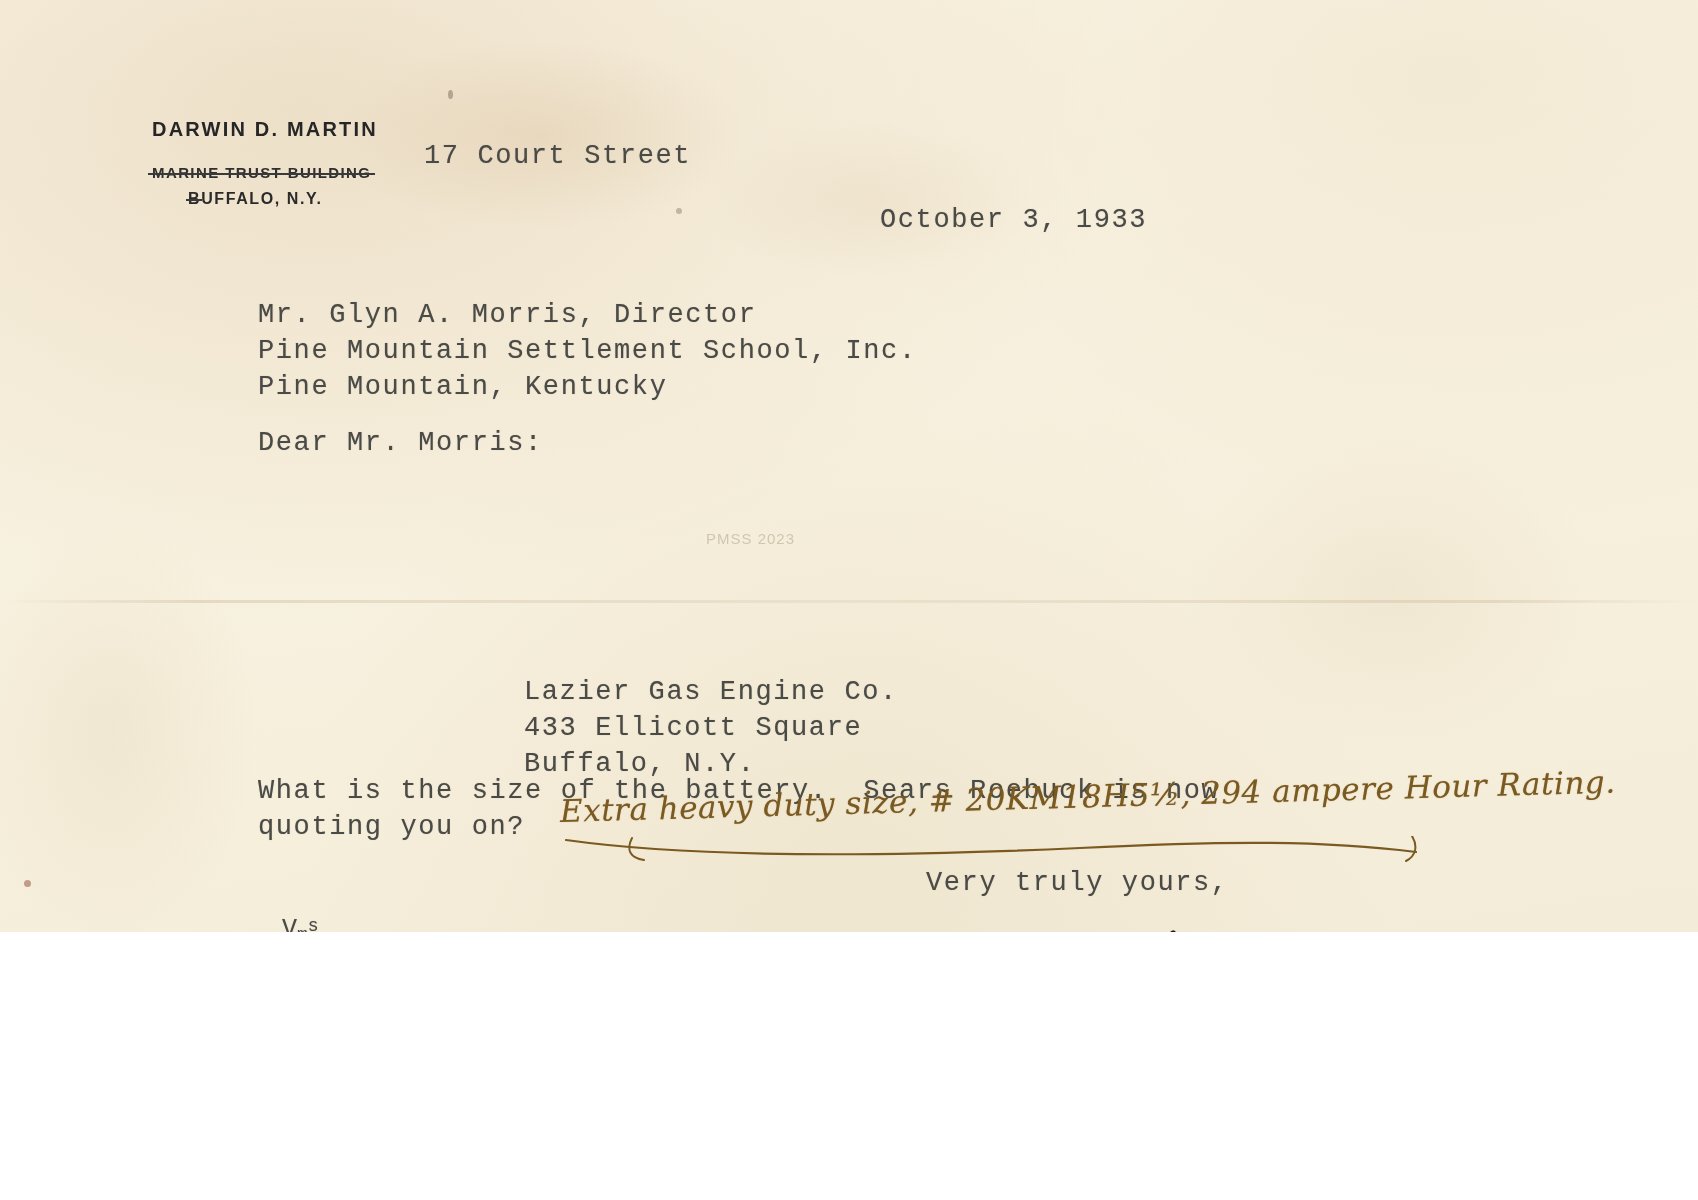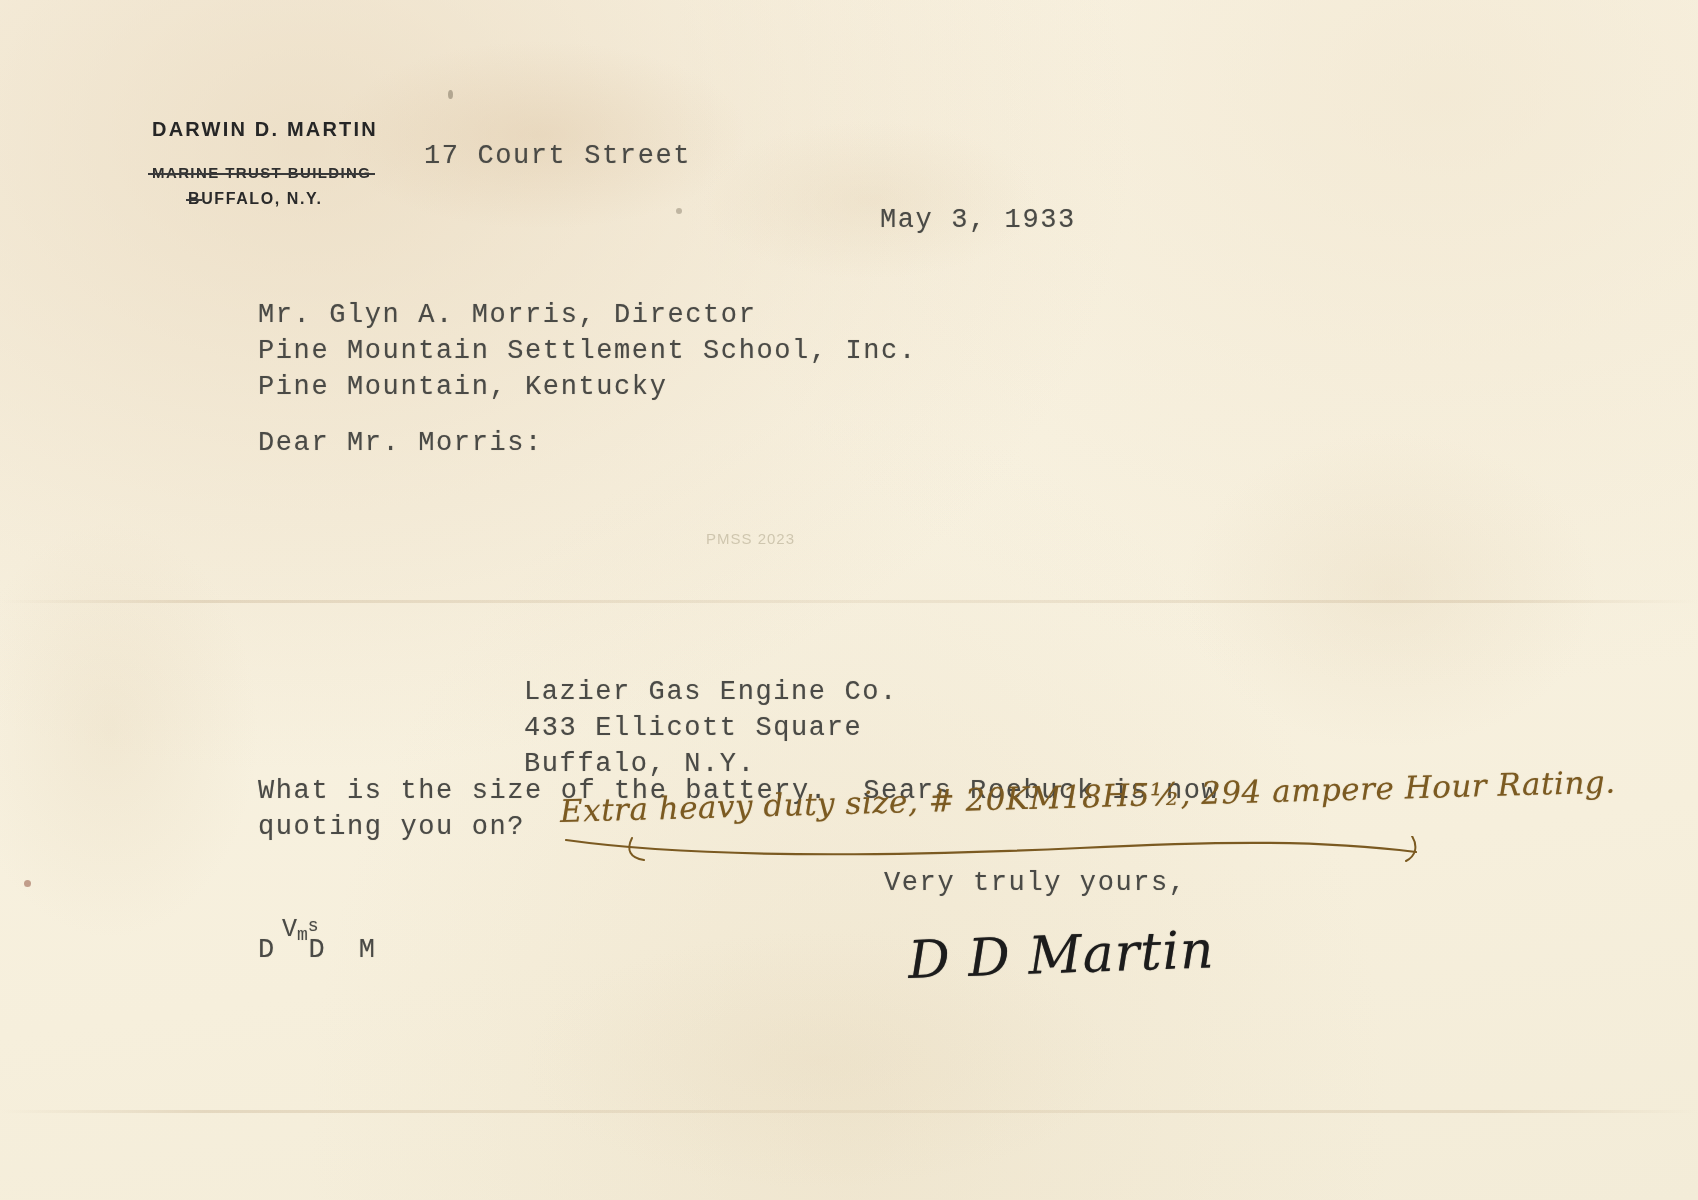--- a/index.html
+++ b/index.html
@@ -6,21 +6,21 @@
     margin: 0;
     padding: 0;
     background: #ffffff;
   }
   body {
     font-family: "Liberation Sans", sans-serif;
   }
   .page {
     position: relative;
     width: 1698px;
-    height: 1200px;
+    height: 932px;
     overflow: hidden;
     background:
       radial-gradient(ellipse at 18% 12%, rgba(226,206,176,0.55) 0%, rgba(226,206,176,0) 42%),
       radial-gradient(ellipse at 85% 8%, rgba(236,222,196,0.45) 0%, rgba(236,222,196,0) 38%),
       radial-gradient(ellipse at 50% 95%, rgba(232,219,192,0.40) 0%, rgba(232,219,192,0) 45%),
       linear-gradient(172deg, #fbf6e7 0%, #f8f2e1 40%, #f6efdc 72%, #f3ecd8 100%);
   }
   
   .blotch {
     position: absolute;
@@ -113,21 +113,21 @@
   }
 
   #street { left: 424px; top: 138px; text-align: center; }
   #date   { left: 880px; top: 202px; }
 
   #recipient { left: 258px; top: 297px; }
   #salutation { left: 258px; top: 425px; }
   #body { left: 258px; top: 485px; }
   #forward-address { left: 524px; top: 645px; margin-top: 29px; }
   #question { left: 258px; top: 773px; }
-  #closing { left: 884px; top: 865px; }
+  #closing { left: 926px; top: 865px; }
   #initials { left: 258px; top: 898px; font-size: 27px; letter-spacing: 9px; margin-top: 34px; }
   #typist {
     left: 282px; top: 908px;
     font-size: 25px;
     letter-spacing: 0;
   }
   #typist .sub { font-size: 18px; vertical-align: -4px; }
   #typist .sup { font-size: 18px; vertical-align: 5px; }
 
   
@@ -194,21 +194,21 @@
   <div class="speck" style="left:676px; top:208px; width:6px; height:6px; background:rgba(130,120,100,0.45);"></div>
 
   <div class="letterhead">
     <div class="lh-name">DARWIN D. MARTIN</div>
     <div><span class="lh-bldg">MARINE TRUST BUILDING</span></div>
     <div><span class="lh-city">BUFFALO, N.Y.</span></div>
   </div>
 
   <div class="tw" id="street">17 Court Street</div>
 
-  <div class="tw" id="date">May 3, 1933</div>
+  <div class="tw" id="date">October 3, 1933</div>
 
   <div class="tw" id="salutation">Dear Mr. Morris:</div>
 
   <div class="tw" id="recipient">Mr. Glyn A. Morris, Director
 Pine Mountain Settlement School, Inc.
 Pine Mountain, Kentucky</div>
 
 
   <div class="tw" id="forward-address">Lazier Gas Engine Co.
 433 Ellicott Square

